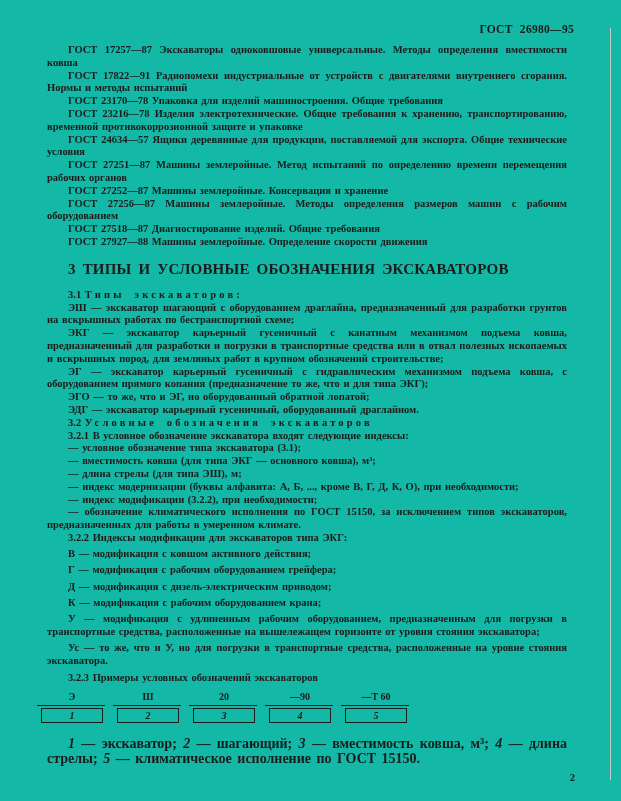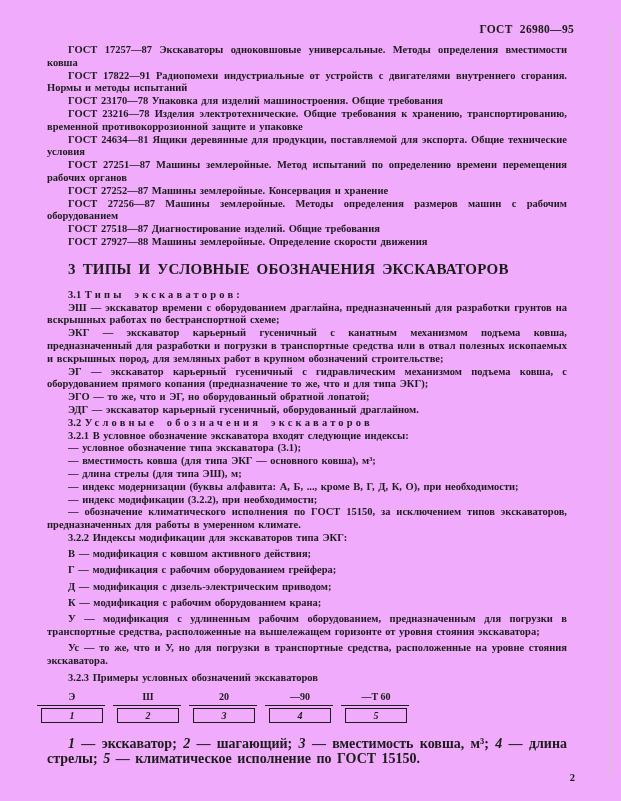--- a/index.html
+++ b/index.html
@@ -4,21 +4,21 @@
 <style>
   html, body { margin: 0; padding: 0; }
   body {
     width: 621px; height: 801px;
     background: #f2f2ef;
     font-family: "Liberation Serif", "DejaVu Serif", serif;
   }
   .sheet {
     position: relative;
     width: 621px; height: 801px;
-    background: #f0abfc;
+    background: #14b8a6;
     color: #1b1b1b;
     overflow: hidden;
   }
   .scan-line {
     position: absolute;
     left: 610px; top: 28px;
     width: 1px; height: 752px;
     background: #c9c9c4;
   }
   .gost-header {
@@ -110,33 +110,33 @@
 
   <div class="gost-header">ГОСТ 26980—95</div>
 
   <div class="content">
 
     <div id="references">
         <p class="para">ГОСТ 17257—87 Экскаваторы одноковшовые универсальные. Методы определения вместимости ковша</p>
         <p class="para">ГОСТ 17822—91 Радиопомехи индустриальные от устройств с двигателями внутреннего сгорания. Нормы и методы испытаний</p>
         <p class="para">ГОСТ 23170—78 Упаковка для изделий машиностроения. Общие требования</p>
         <p class="para">ГОСТ 23216—78 Изделия электротехнические. Общие требования к хранению, транспортированию, временной противокоррозионной защите и упаковке</p>
-        <p class="para">ГОСТ 24634—81 Ящики деревянные для продукции, поставляемой для экспорта. Общие технические условия</p>
+        <p class="para">ГОСТ 24634—57 Ящики деревянные для продукции, поставляемой для экспорта. Общие технические условия</p>
         <p class="para">ГОСТ 27251—87 Машины землеройные. Метод испытаний по определению времени перемещения рабочих органов</p>
         <p class="para">ГОСТ 27252—87 Машины землеройные. Консервация и хранение</p>
         <p class="para">ГОСТ 27256—87 Машины землеройные. Методы определения размеров машин с рабочим оборудованием</p>
         <p class="para">ГОСТ 27518—87 Диагностирование изделий. Общие требования</p>
         <p class="para">ГОСТ 27927—88 Машины землеройные. Определение скорости движения</p>
       </div>
 
     <h2 class="section-heading para-heading">3 ТИПЫ И УСЛОВНЫЕ ОБОЗНАЧЕНИЯ ЭКСКАВАТОРОВ</h2>
 
     <div id="paragraphs">
         <p class="para"><span>3.1 </span><span class="spaced">Типы экскаваторов:</span></p>
-        <p class="para">ЭШ — экскаватор времени с оборудованием драглайна, предназначенный для разработки грунтов на вскрышных работах по бестранспортной схеме;</p>
+        <p class="para">ЭШ — экскаватор шагающий с оборудованием драглайна, предназначенный для разработки грунтов на вскрышных работах по бестранспортной схеме;</p>
         <p class="para">ЭКГ — экскаватор карьерный гусеничный с канатным механизмом подъема ковша, предназначенный для разработки и погрузки в транспортные средства или в отвал полезных ископаемых и вскрышных пород, для земляных работ в крупном обозначений строительстве;</p>
         <p class="para">ЭГ — экскаватор карьерный гусеничный с гидравлическим механизмом подъема ковша, с оборудованием прямого копания (предназначение то же, что и для типа ЭКГ);</p>
         <p class="para">ЭГО — то же, что и ЭГ, но оборудованный обратной лопатой;</p>
         <p class="para">ЭДГ — экскаватор карьерный гусеничный, оборудованный драглайном.</p>
         <p class="para"><span>3.2 </span><span class="spaced">Условные обозначения экскаваторов</span></p>
         <p class="para">3.2.1 В условное обозначение экскаватора входят следующие индексы:</p>
         <p class="para">— условное обозначение типа экскаватора (3.1);</p>
         <p class="para">— вместимость ковша (для типа ЭКГ — основного ковша), м³;</p>
         <p class="para">— длина стрелы (для типа ЭШ), м;</p>
         <p class="para">— индекс модернизации (буквы алфавита: А, Б, ..., кроме В, Г, Д, К, О), при необходимости;</p>

